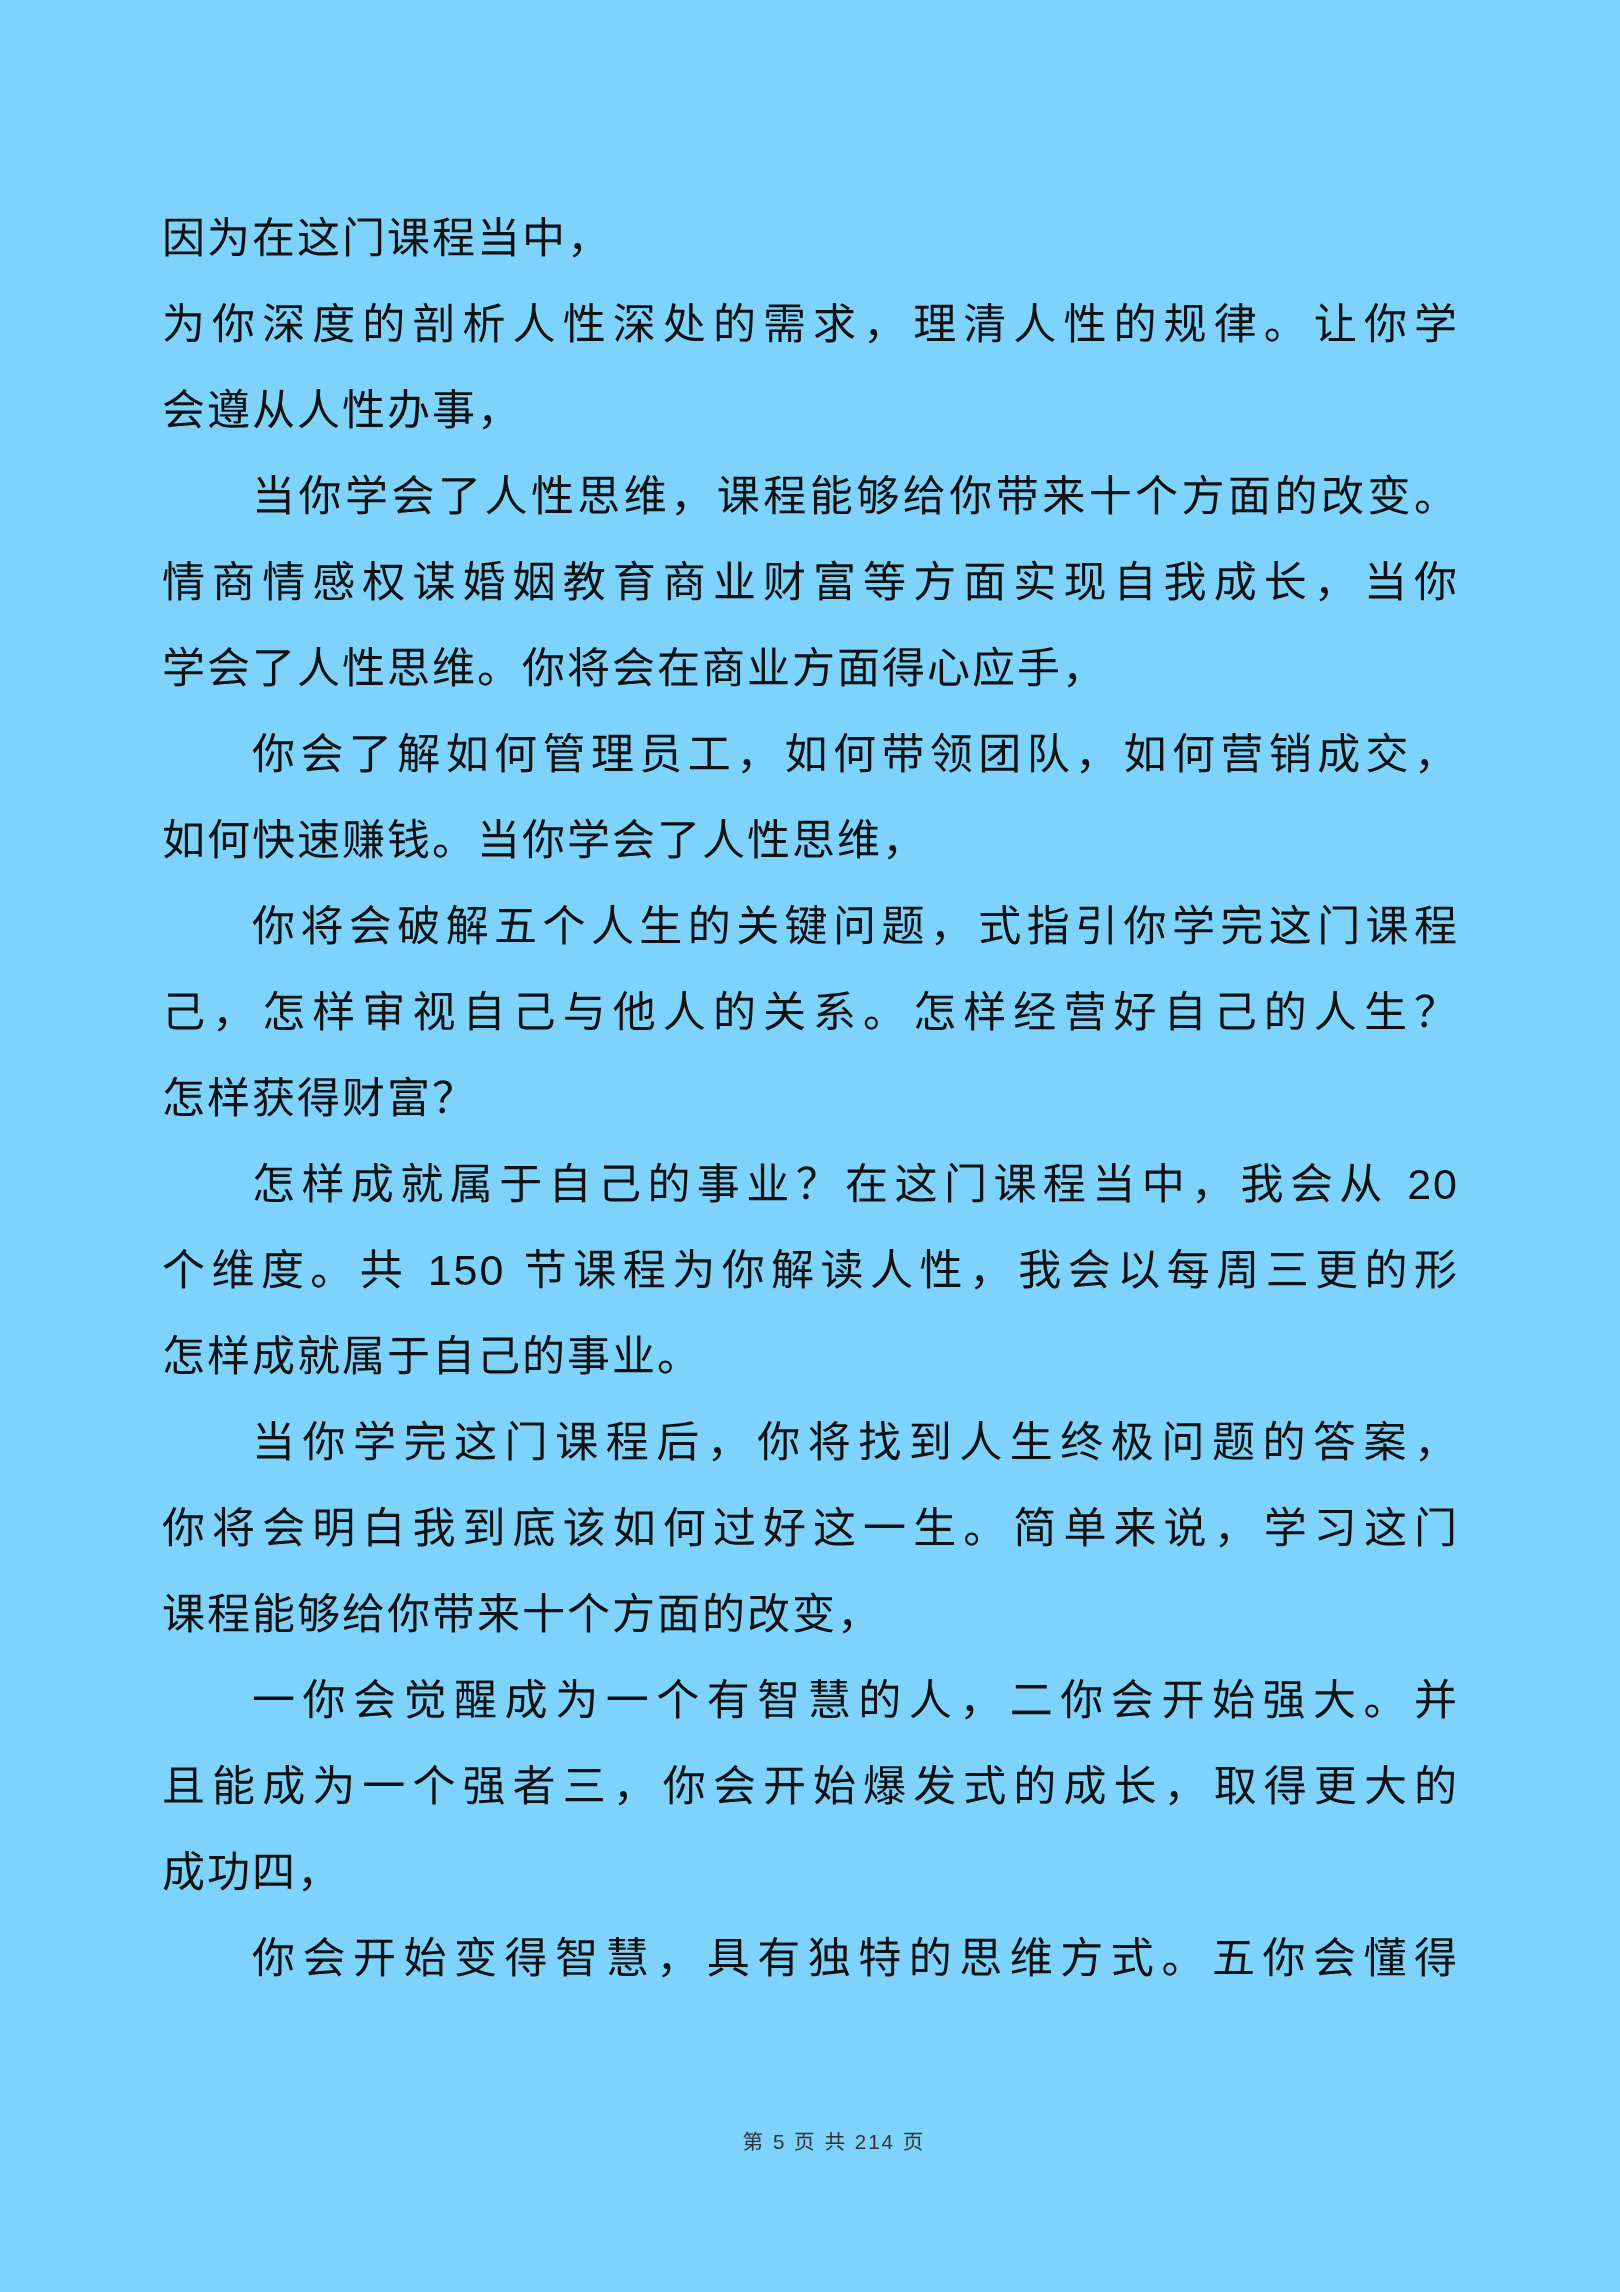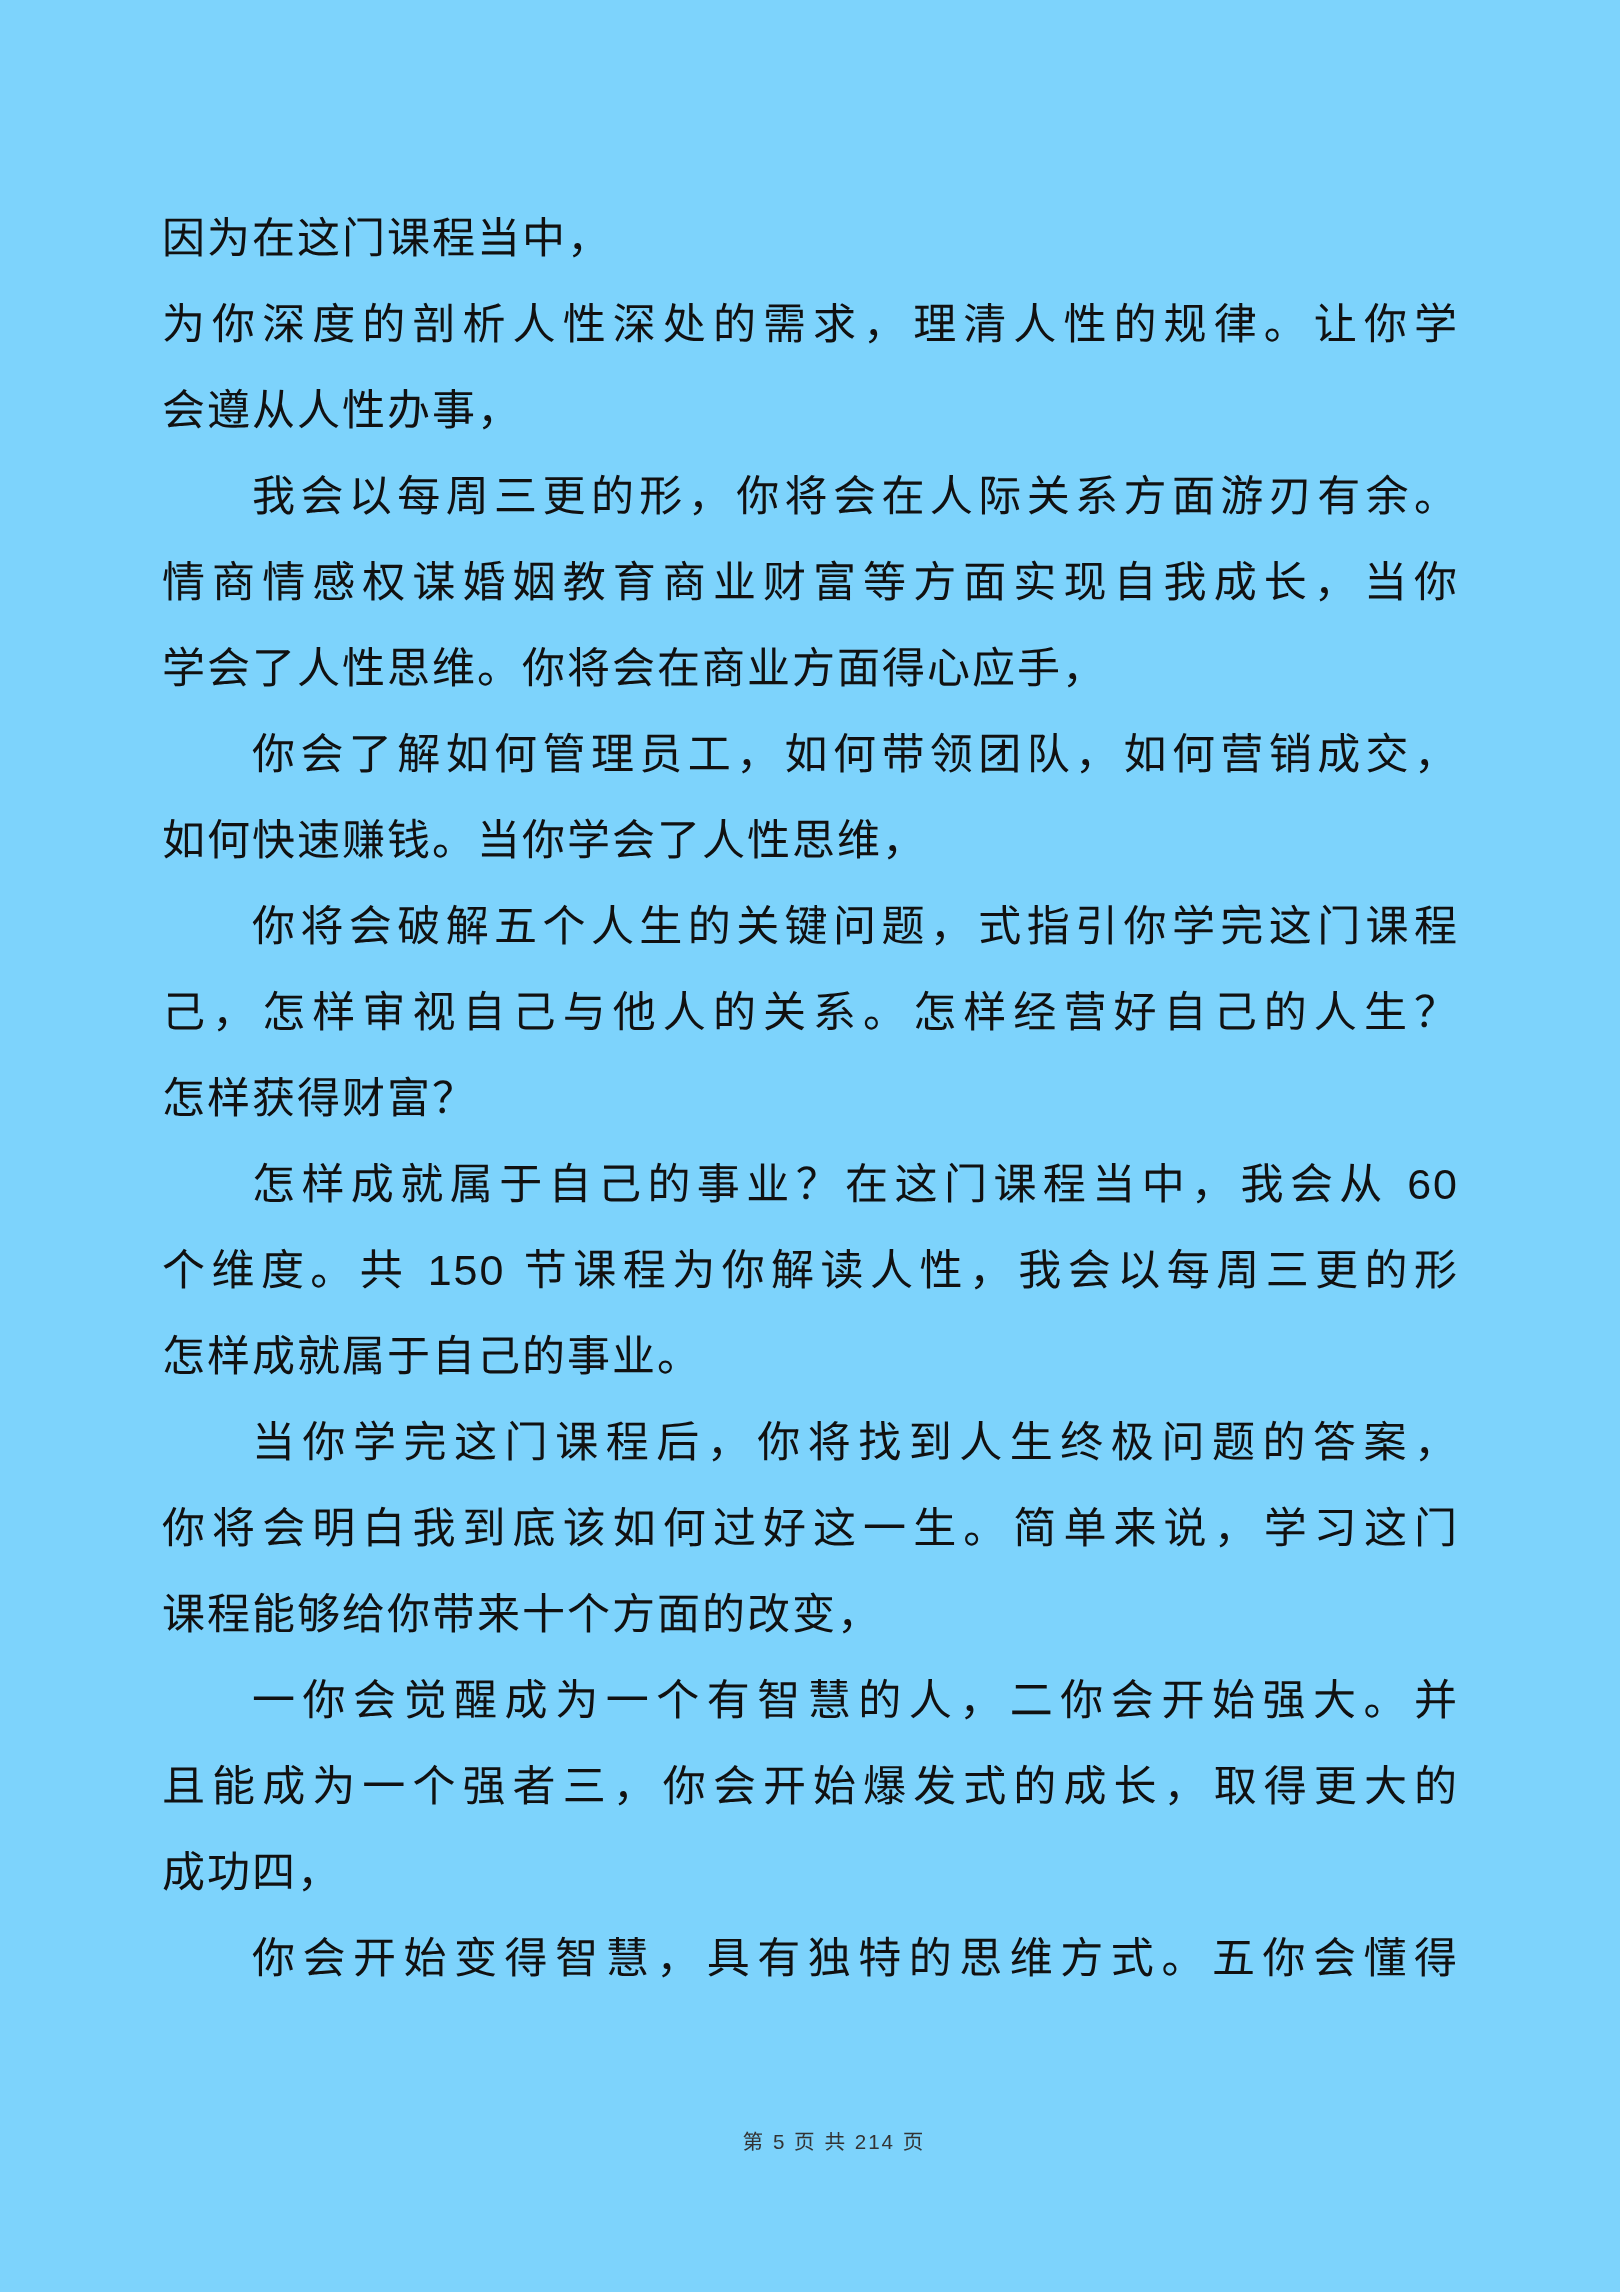--- a/index.html
+++ b/index.html
@@ -50,29 +50,29 @@
   }
 </style>
 </head>
 <body>
 
 <div class="page">
   <div class="content" id="content">
       <div class="line">因为在这门课程当中，</div>
       <div class="line justify">为你深度的剖析人性深处的需求，理清人性的规律。让你学</div>
       <div class="line">会遵从人性办事，</div>
-      <div class="line indent justify">我会以每周三更的形，你将会在人际关系方面游刃有余。</div>
+      <div class="line indent justify">当你学会了人性思维，课程能够给你带来十个方面的改变。</div>
       <div class="line justify">情商情感权谋婚姻教育商业财富等方面实现自我成长，当你</div>
       <div class="line">学会了人性思维。你将会在商业方面得心应手，</div>
       <div class="line indent justify">你会了解如何管理员工，如何带领团队，如何营销成交，</div>
       <div class="line">如何快速赚钱。当你学会了人性思维，</div>
       <div class="line indent justify">你将会破解五个人生的关键问题，式指引你学完这门课程</div>
       <div class="line justify">己，怎样审视自己与他人的关系。怎样经营好自己的人生？</div>
       <div class="line">怎样获得财富？</div>
-      <div class="line indent justify">怎样成就属于自己的事业？在这门课程当中，我会从 60</div>
+      <div class="line indent justify">怎样成就属于自己的事业？在这门课程当中，我会从 20</div>
       <div class="line justify">个维度。共 150 节课程为你解读人性，我会以每周三更的形</div>
       <div class="line">怎样成就属于自己的事业。</div>
       <div class="line indent justify">当你学完这门课程后，你将找到人生终极问题的答案，</div>
       <div class="line justify">你将会明白我到底该如何过好这一生。简单来说，学习这门</div>
       <div class="line">课程能够给你带来十个方面的改变，</div>
       <div class="line indent justify">一你会觉醒成为一个有智慧的人，二你会开始强大。并</div>
       <div class="line justify">且能成为一个强者三，你会开始爆发式的成长，取得更大的</div>
       <div class="line">成功四，</div>
       <div class="line indent justify">你会开始变得智慧，具有独特的思维方式。五你会懂得</div>
     </div>

